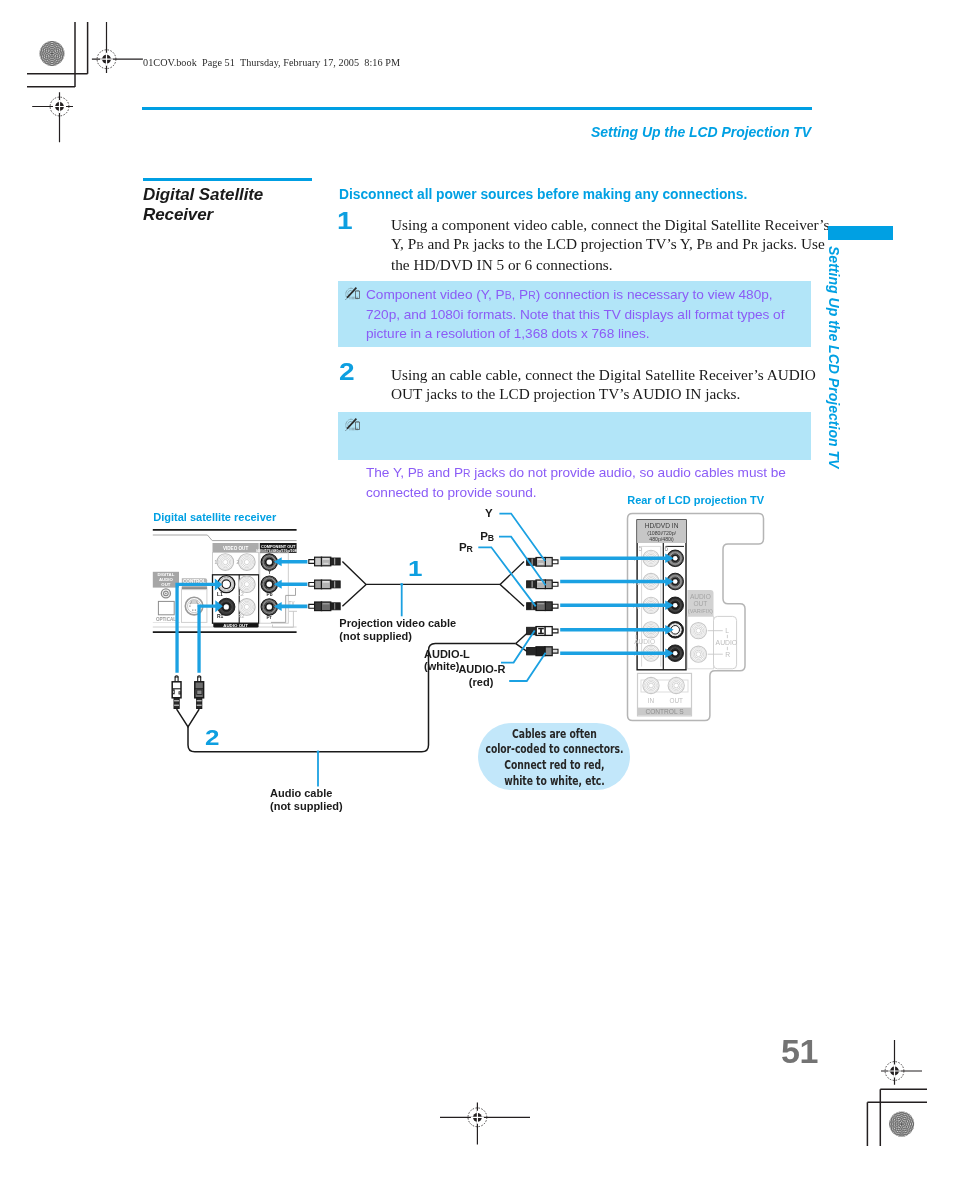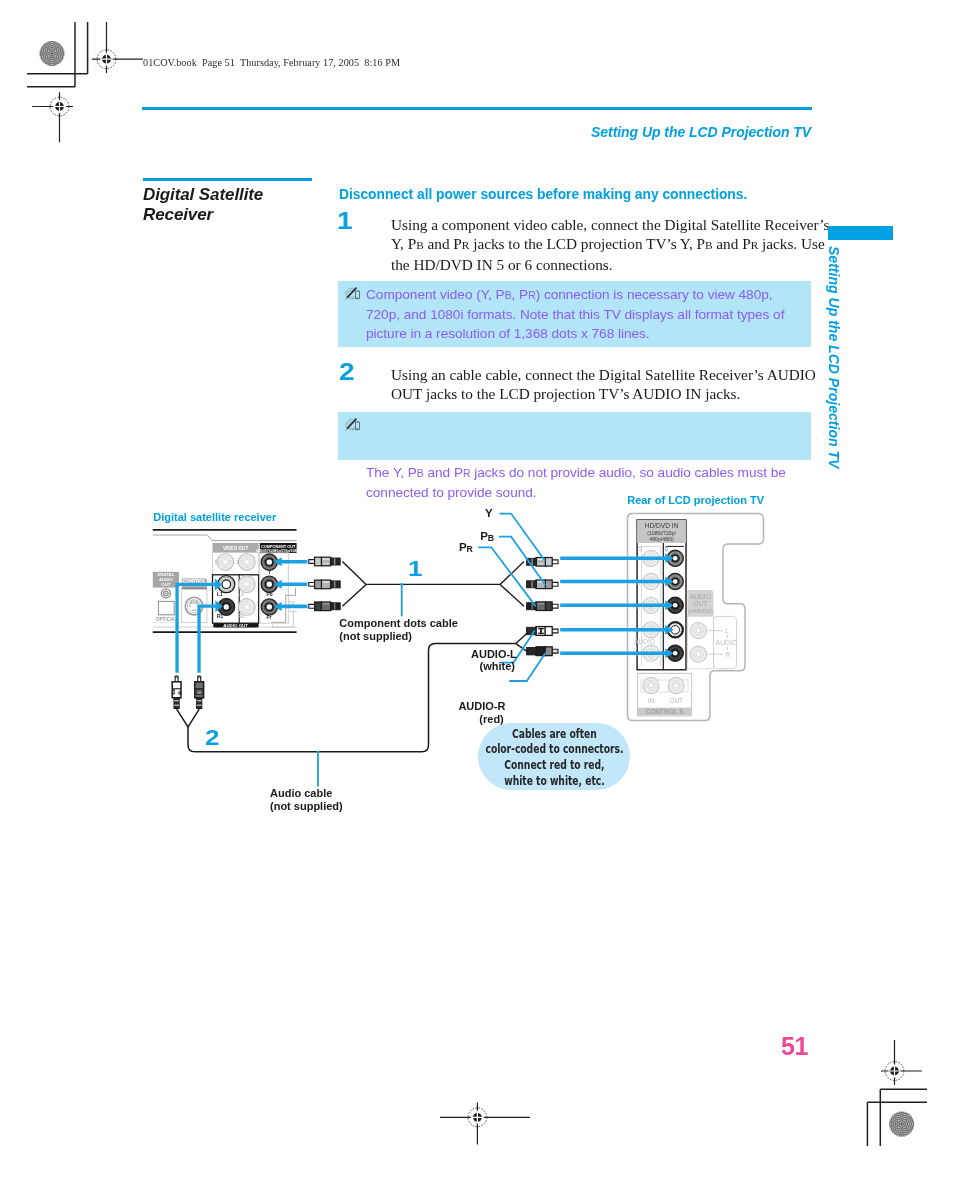--- a/index.html
+++ b/index.html
@@ -33,21 +33,21 @@
             line-height:18.9px;color:#8b5cf6;letter-spacing:-0.03px;}
   .notetext .sb{font-size:.76em;position:relative;top:0px;letter-spacing:0;}
   .noteicon{position:absolute;}
 
   .tab-bar{position:absolute;background:#00a0e3;}
   .side-tab{position:absolute;font-family:"Liberation Sans",sans-serif;font-weight:bold;
             font-style:italic;font-size:14.05px;color:#00a0e3;white-space:nowrap;
             transform-origin:0 0;}
 
   .pagenum{position:absolute;font-family:"Liberation Sans",sans-serif;font-weight:bold;
-           font-size:25px;color:#ec4899;letter-spacing:-0.3px;line-height:1;}
+           font-size:34px;color:#737373;letter-spacing:-0.3px;line-height:1;}
   .footer{position:absolute;font-family:"Liberation Sans",sans-serif;font-size:16px;
           line-height:15px;color:#1a1a1a;text-align:center;margin-top:47px;}
 
   .dlabel{position:absolute;font-family:Liberation Sans, sans-serif;font-weight:bold;
           font-size:11px;color:#00a0e3;white-space:nowrap;}
   .dlabelk{position:absolute;font-family:"Liberation Sans",sans-serif;font-weight:bold;
           font-size:11px;color:#1a1a1a;white-space:nowrap;line-height:12.5px;}
   .bubbletext{position:absolute;font-family:"DejaVu Sans Condensed","DejaVu Sans",sans-serif;font-weight:bold;
           font-size:11.4px;color:#262626;line-height:15.7px;text-align:center;letter-spacing:-0.05px;
           transform:scaleX(0.90);transform-origin:50% 0;}
@@ -606,29 +606,29 @@
     </g>
     <g fill="none" stroke="#1ba1e2" stroke-width="1.8">
       <path d="M501.0,662.6 L513.6,662.6 L534.7,630.6"></path>
       <path d="M509.2,681.0 L526.8,681.0 L545.6,652.7"></path>
     </g>
 </svg>
 
 <div class="dlabel" style="left:153.3px;top:510.5px;">Digital satellite receiver</div>
 <div class="dlabel" style="left:627.2px;top:494.2px;">Rear of LCD projection TV</div>
 
-<div class="dlabelk" style="left:339.3px;top:617.2px;"><span>Component dots cable</span><br><span>(not supplied)</span></div>
+<div class="dlabelk" style="left:339.3px;top:617.2px;"><span>Projection video cable</span><br><span>(not supplied)</span></div>
 <div class="dlabelk" style="left:270px;top:787.3px;"><span>Audio cable</span><br><span>(not supplied)</span></div>
 
 <div class="dlabelk" style="left:485.0px;top:506.6px;font-size:11.5px;"><span>Y</span></div>
 <div class="dlabelk" style="left:480.2px;top:530.0px;font-size:11.5px;"><span>P</span><span class="sub">B</span></div>
 <div class="dlabelk" style="left:458.9px;top:541.0px;font-size:11.5px;"><span>P</span><span class="sub">R</span></div>
 
-<div class="dlabelk" style="left:471px;top:647.6px;text-align:right;width:44px;"><span>AUDIO-L</span><br><span>(white)</span></div>
-<div class="dlabelk" style="left:458.4px;top:700px;text-align:right;width:45.4px;"><span>AUDIO-R</span><br><span>(red)</span></div>
+<div class="dlabelk" style="left:424px;top:647.6px;text-align:left;width:44px;"><span>AUDIO-L</span><br><span>(white)</span></div>
+<div class="dlabelk" style="left:458.4px;top:663px;text-align:center;width:45.4px;"><span>AUDIO-R</span><br><span>(red)</span></div>
 
 <div class="callout" style="left:407.8px;top:557.5px;">1</div>
 <div class="callout" style="left:205.3px;top:726.6px;">2</div>
 
 <div class="bubble" style="left:477.5px;top:723px;width:152.9px;height:66.9px;"></div>
 <div class="bubbletext" style="left:472.5px;top:726.5px;width:162.9px;"><span>Cables are often</span><br><span>color-coded to connectors.</span><br><span>Connect red to red,</span><br><span>white to white, etc.</span></div>
 
 <div class="tab-bar" style="left:828px;top:226px;width:65px;height:14px;"></div>
 <div class="side-tab" style="left:842px;top:246px;transform:rotate(90deg);">Setting Up the LCD Projection TV</div>
 

